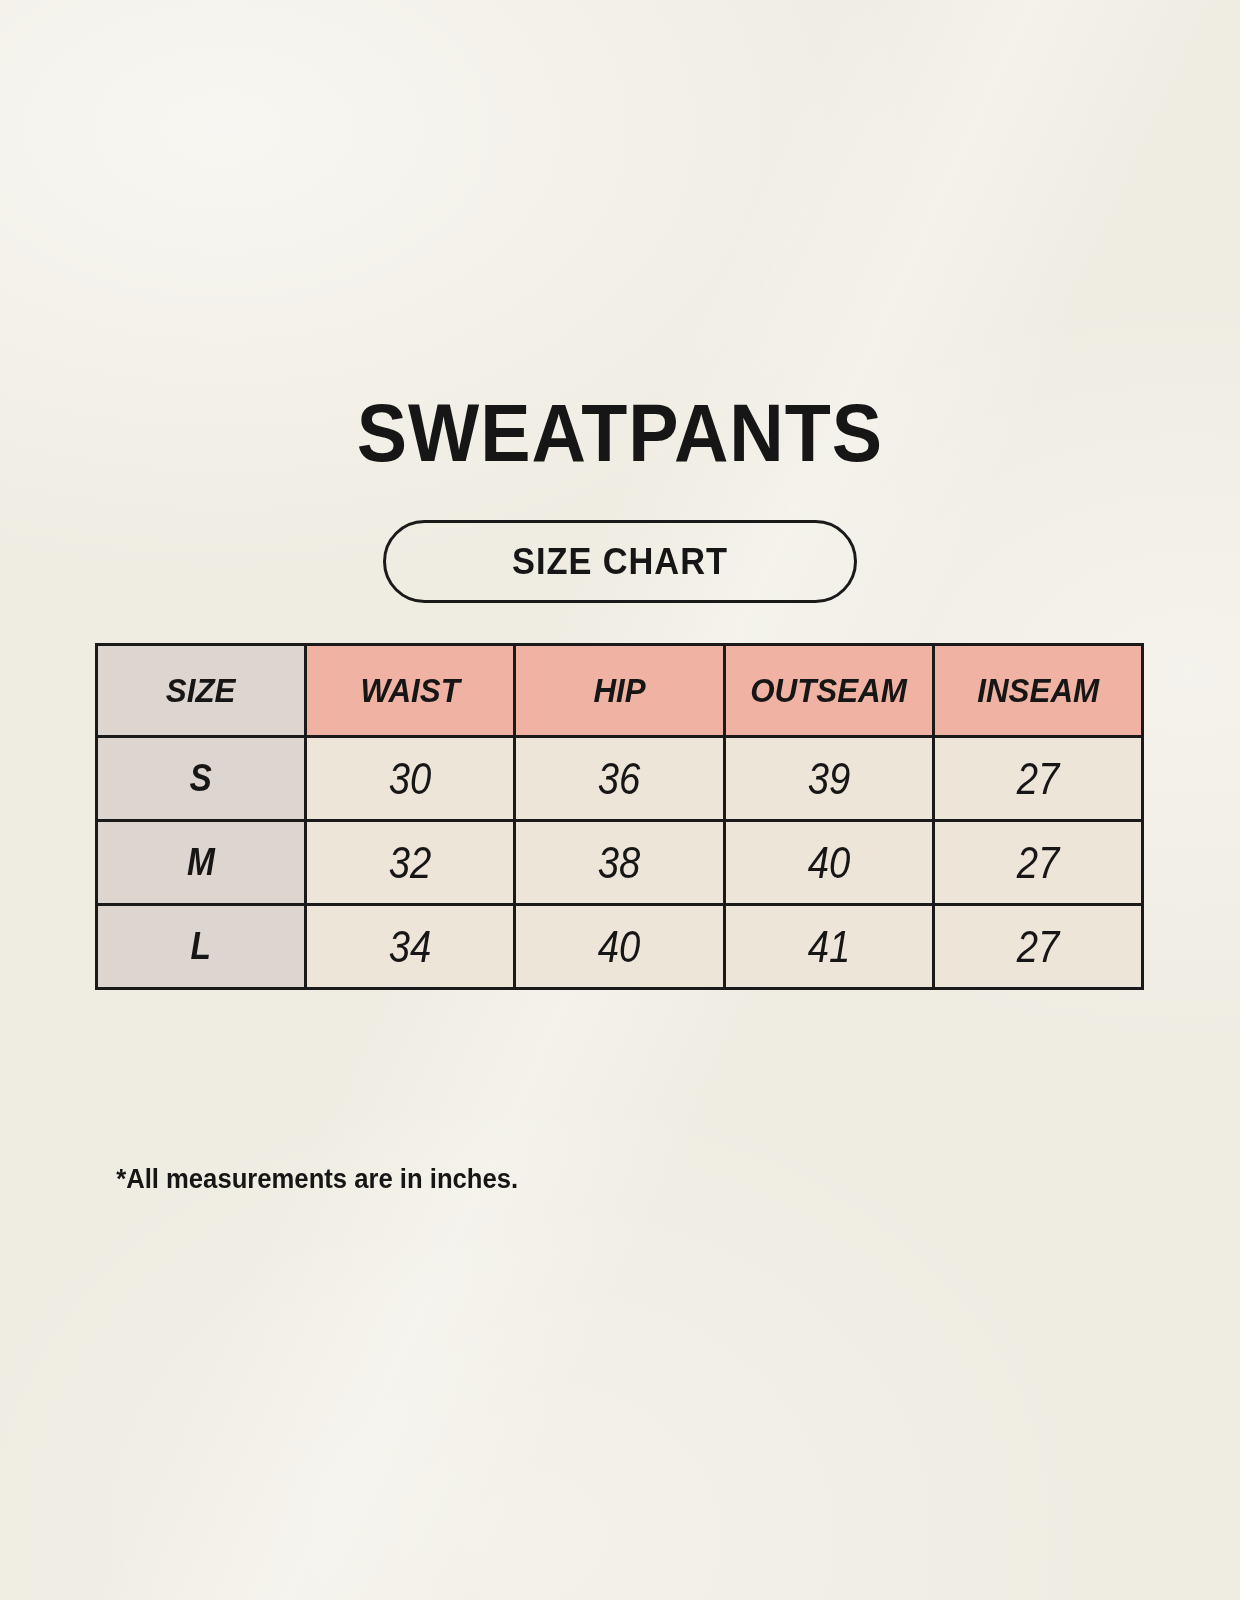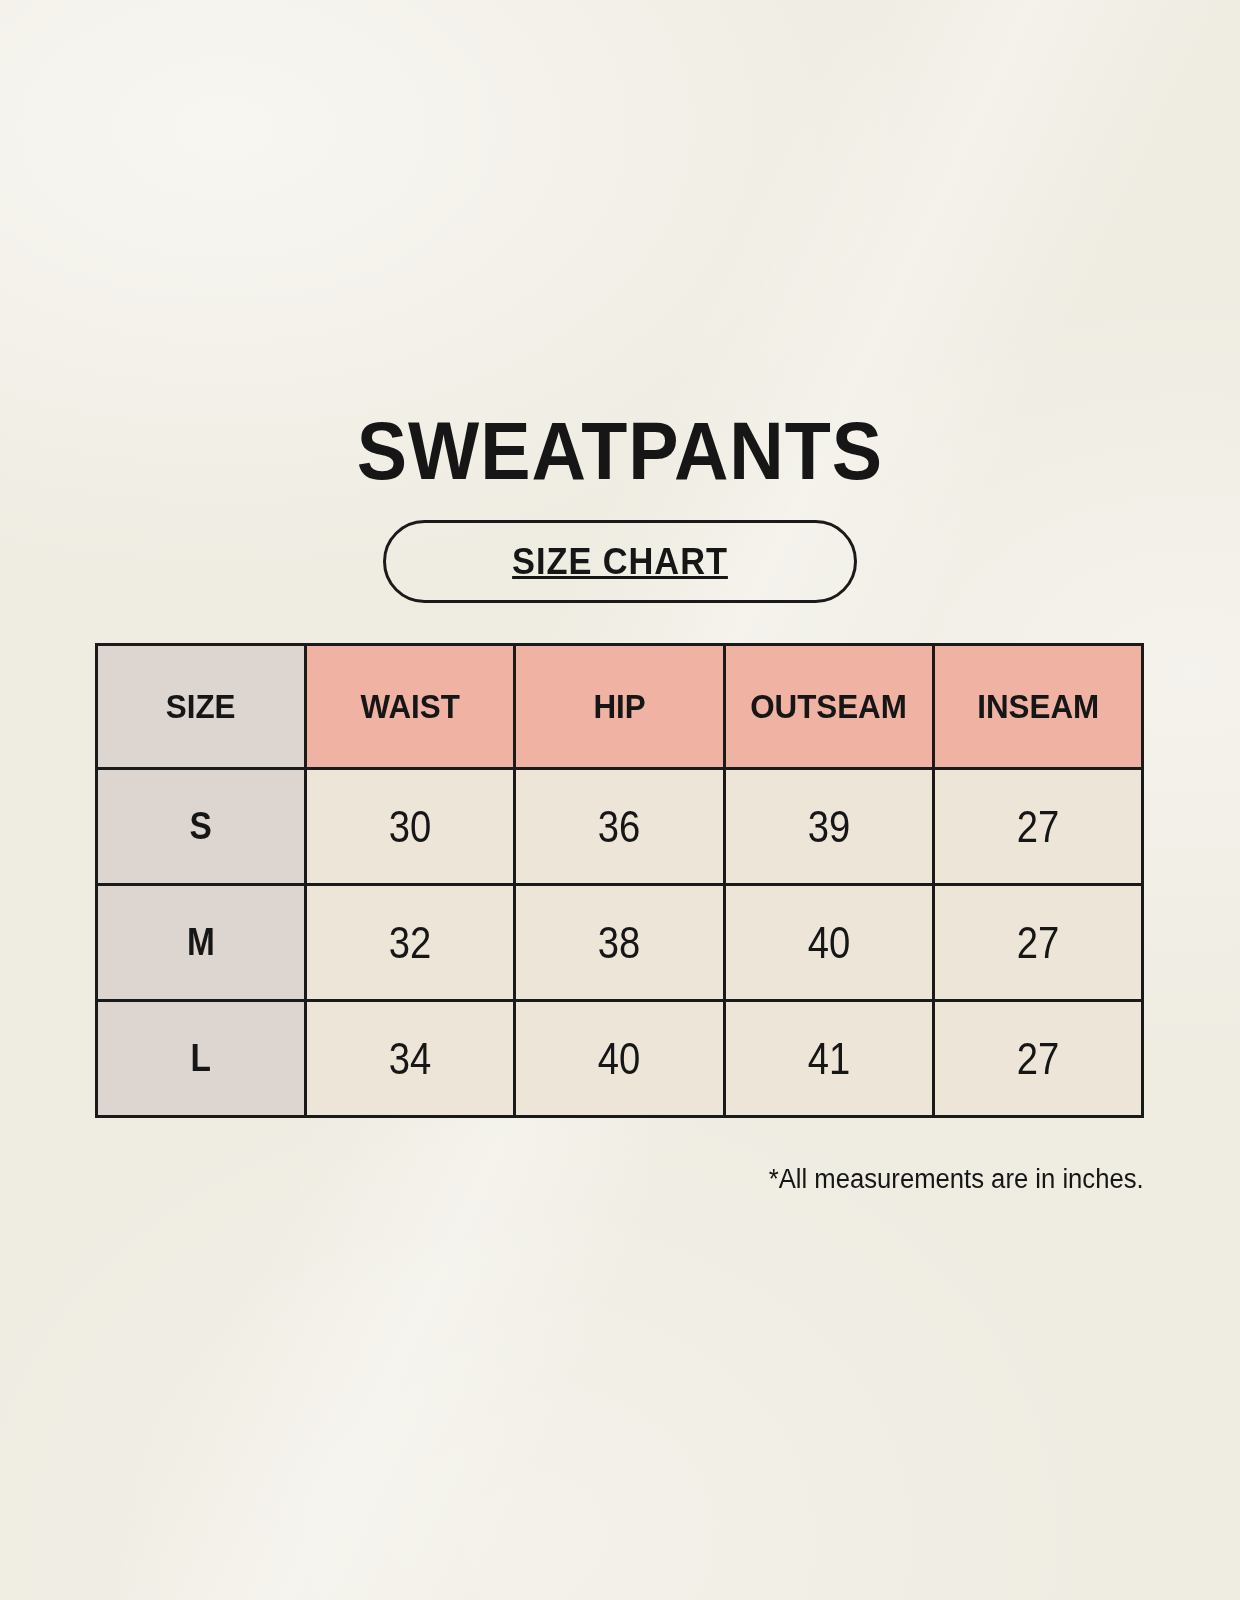--- a/index.html
+++ b/index.html
@@ -15,21 +15,21 @@
     font-family: "Liberation Sans", sans-serif;
     background:
       radial-gradient(1100px 700px at 18% 8%, rgba(255,255,255,0.55), rgba(255,255,255,0) 65%),
       radial-gradient(900px 620px at 96% 42%, rgba(255,255,255,0.35), rgba(255,255,255,0) 62%),
       radial-gradient(1000px 800px at 42% 96%, rgba(255,255,255,0.28), rgba(255,255,255,0) 60%),
       linear-gradient(115deg, rgba(255,255,255,0) 42%, rgba(255,255,255,0.30) 52%, rgba(255,255,255,0) 62%),
       #efece2;
   }
   .title {
     position: absolute;
-    top: 410px;
+    top: 392px;
     left: 0;
     width: 100%;
     text-align: center;
     font-size: 82px;
     font-weight: 700;
     line-height: 1;
     letter-spacing: 1px;
     white-space: nowrap;
   }
   .title > span {
@@ -46,41 +46,41 @@
     height: 83px;
     box-sizing: border-box;
     border: 3px solid #1a1a1a;
     border-radius: 44px;
     display: flex;
     align-items: center;
     justify-content: center;
     font-size: 37px;
     font-weight: 700;
     letter-spacing: 1px;
-    text-decoration: underline;
   }
   .badge > span {
     display: inline-block;
     transform: scaleX(0.93);
     transform-origin: 50% 50%;
   }
   table.size-table {
     position: absolute;
     top: 643px;
     left: 95px;
     width: 1049px;
     border-collapse: collapse;
     table-layout: fixed;
   }
   .size-table th,
   .size-table td {
     border: 3px solid #1a1a1a;
     text-align: center;
     vertical-align: middle;
-    padding: 16px;
+    padding: 0;
+    font-style: italic;
   }
   .size-table th { height: 89px; font-size: 33px; font-weight: 700; }
   .size-table td { height: 81px; }
   .size-table th > span {
     display: inline-block;
     transform: scaleX(0.95);
     transform-origin: 50% 50%;
   }
   .col-gray  { background: #dcd5d0; }
   .col-pink  { background: #f0b2a2; }
@@ -97,23 +97,22 @@
     font-size: 45px;
     font-weight: 400;
     transform: scaleX(0.85);
     transform-origin: 50% 50%;
   }
   .footnote {
     position: absolute;
     top: 1163px;
     left: 95px;
     width: 1049px;
-    text-align: right;
     font-size: 27px;
-    font-weight: 400;
+    font-weight: 700;
     line-height: 1.2;
   }
   .footnote > span {
     display: inline-block;
     transform: scaleX(0.95);
     transform-origin: 100% 50%;
   }
 </style>
 </head>
 <body>

